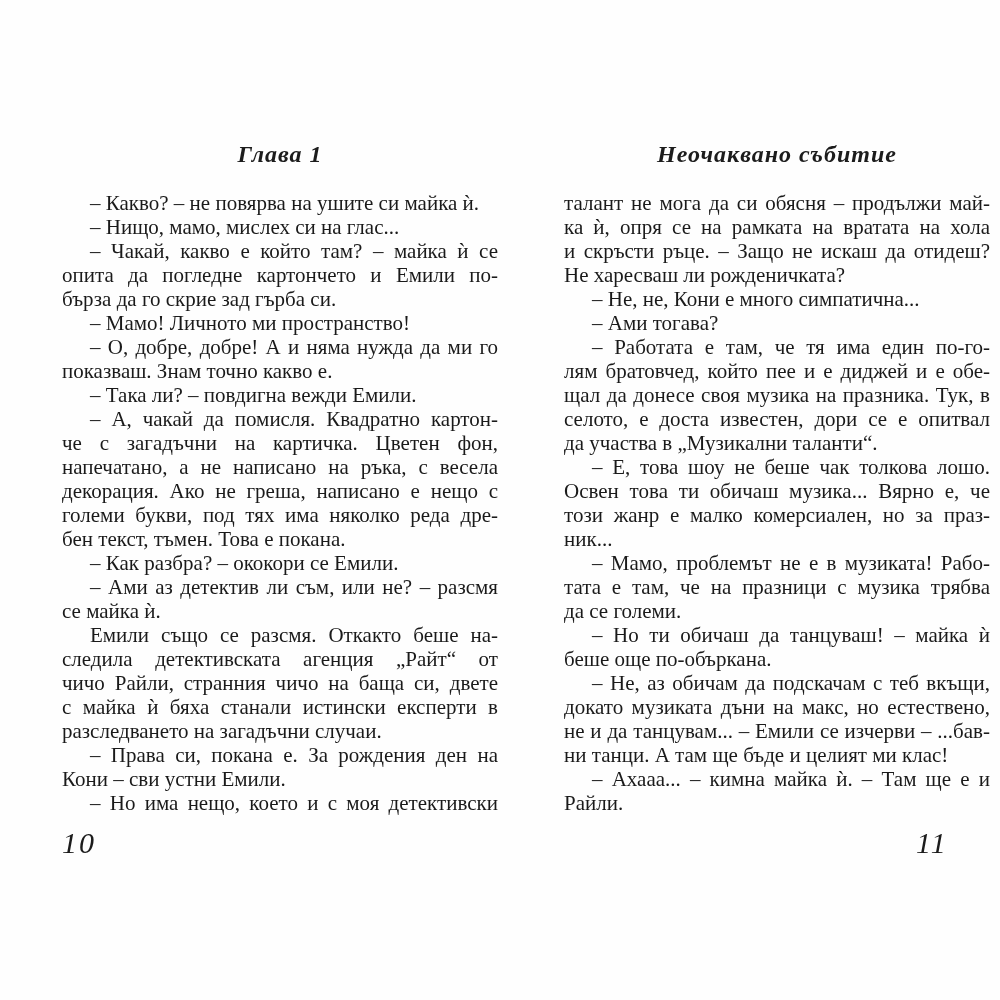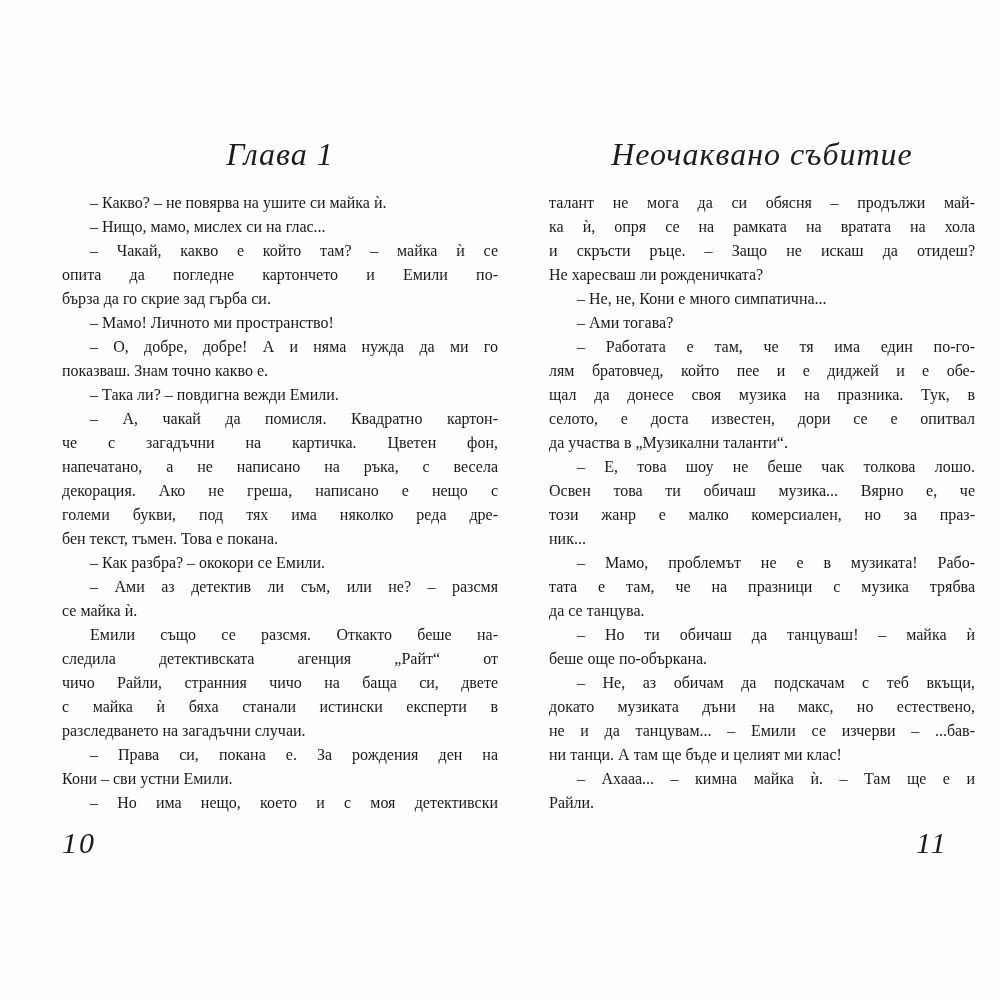--- a/index.html
+++ b/index.html
@@ -14,34 +14,34 @@
     background: #fefefe;
     color: #1a1a1a;
     font-family: "Liberation Serif", "DejaVu Serif", serif;
     overflow: hidden;
   }
   .page {
     position: absolute;
     top: 138px;
   }
   .page-left  { left: 62px;  width: 436px; }
-  .page-right { left: 549px; width: 426px; }
+  .page-right { left: 564px; width: 426px; }
   .chapter-header {
     margin: 0;
-    font-size: 32px;
+    font-size: 24px;
     line-height: 32px;
-    font-weight: 400;
+    font-weight: 700;
     font-style: italic;
     text-align: center;
     letter-spacing: 1px;
     color: #1c1c1c;
   }
   .body-text {
     margin-top: 21px;
-    font-size: 16px;
+    font-size: 21px;
     line-height: 24px;
   }
   .paragraph { margin: 0; }
   .line {
     text-align: justify;
     text-align-last: justify;
     white-space: normal;
   }
   .line.last { text-align-last: left; }
   .line.indent { text-indent: 28px; }
@@ -142,21 +142,21 @@
         </div>
         <div class="paragraph">
           <div class="line indent">– Е, това шоу не беше чак толкова лошо.</div>
           <div class="line">Освен това ти обичаш музика... Вярно е, че</div>
           <div class="line">този жанр е малко комерсиален, но за праз-</div>
           <div class="line last">ник...</div>
         </div>
         <div class="paragraph">
           <div class="line indent">– Мамо, проблемът не е в музиката! Рабо-</div>
           <div class="line">тата е там, че на празници с музика трябва</div>
-          <div class="line last">да се танцува.</div>
+          <div class="line last">да се големи.</div>
         </div>
         <div class="paragraph">
           <div class="line indent">– Но ти обичаш да танцуваш! – майка ѝ</div>
           <div class="line last">беше още по-объркана.</div>
         </div>
         <div class="paragraph">
           <div class="line indent">– Не, аз обичам да подскачам с теб вкъщи,</div>
           <div class="line">докато музиката дъни на макс, но естествено,</div>
           <div class="line">не и да танцувам... – Емили се изчерви – ...бав-</div>
           <div class="line last">ни танци. А там ще бъде и целият ми клас!</div>

